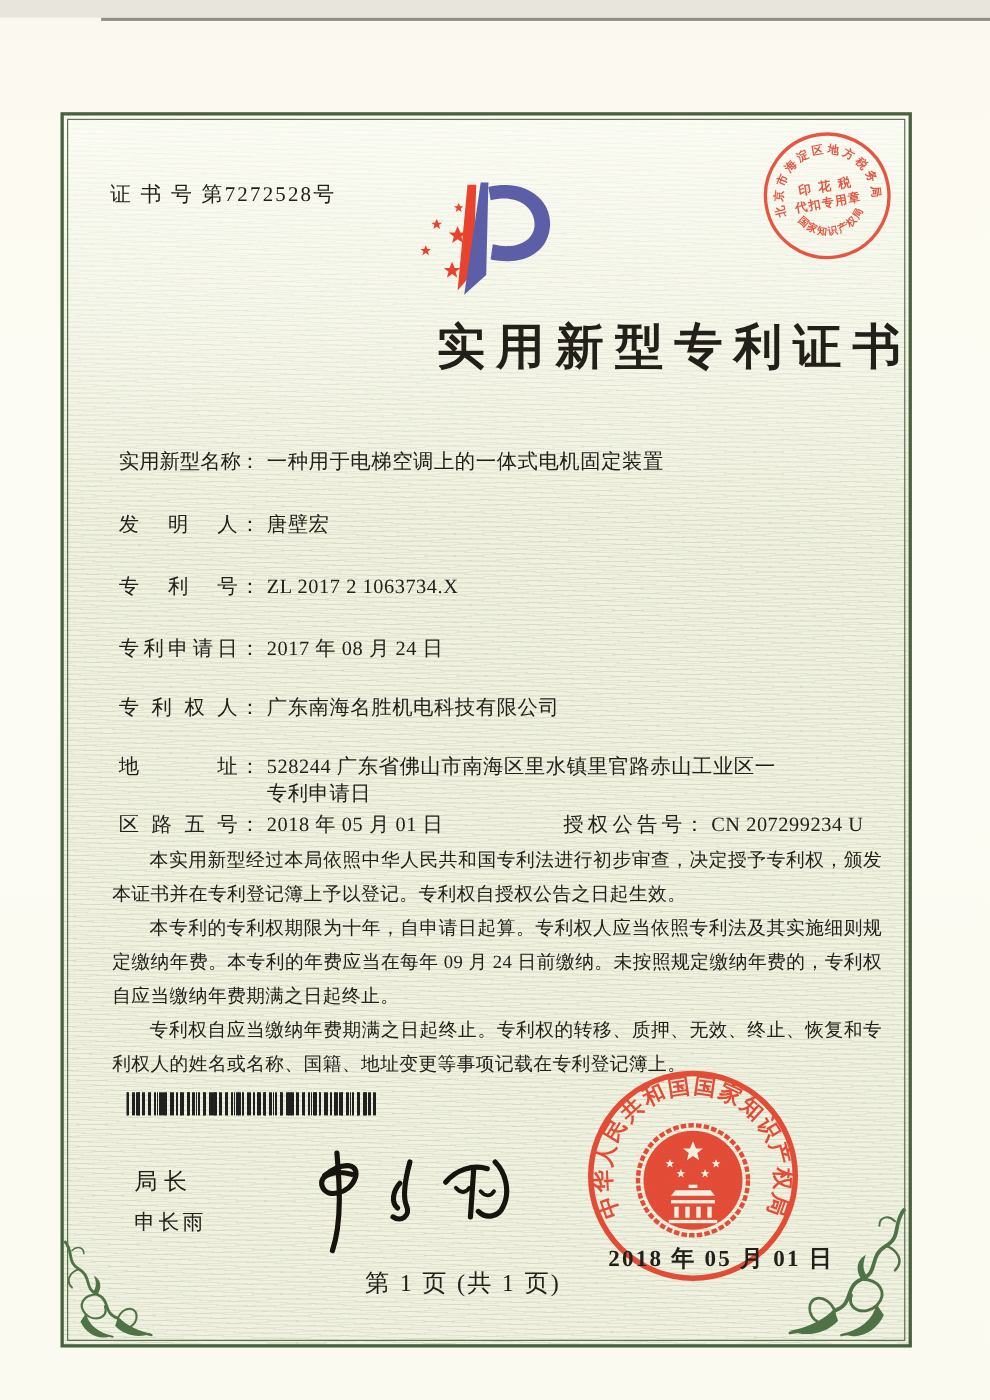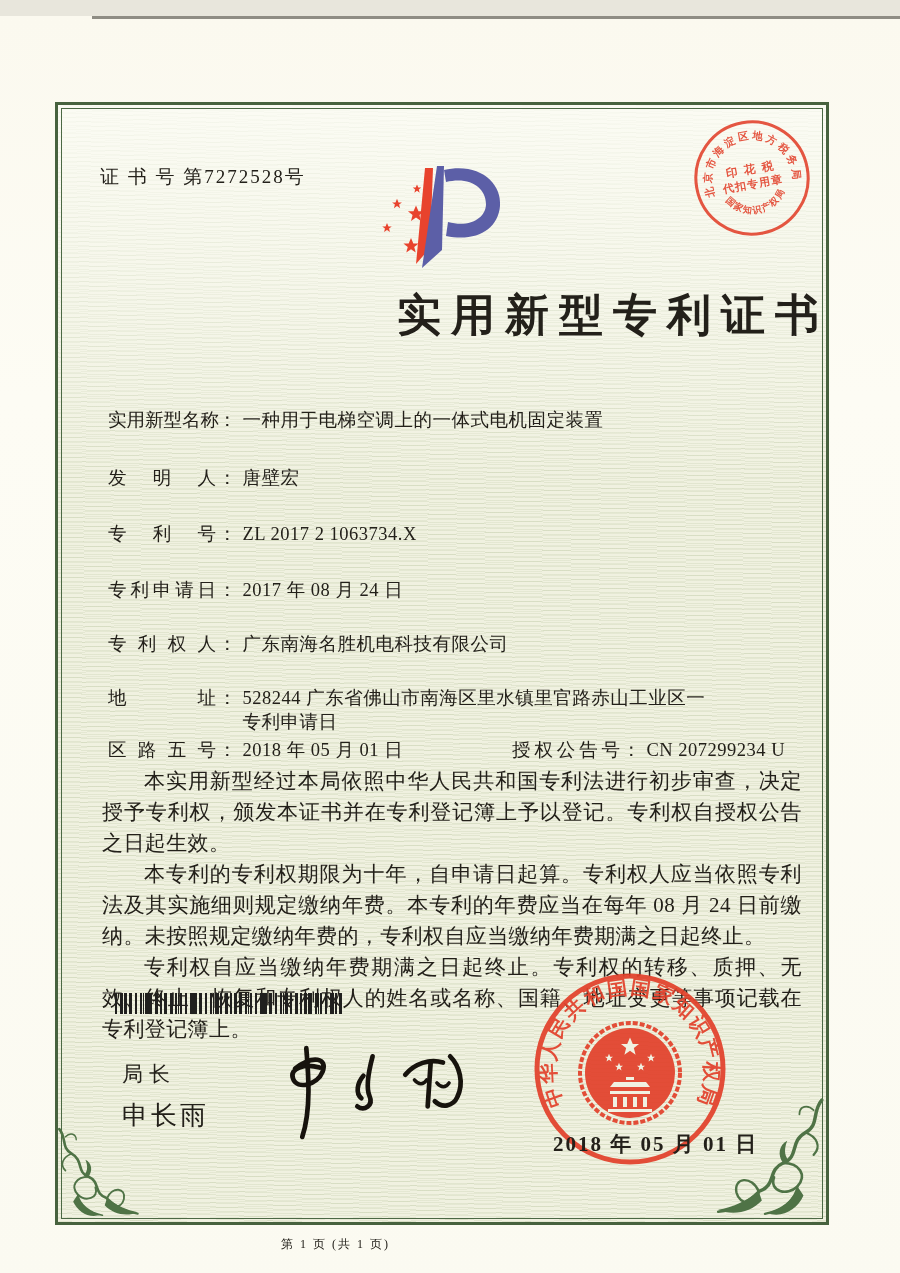--- a/index.html
+++ b/index.html
@@ -32,37 +32,37 @@
   
   .frow{position:absolute;left:108px;font-size:18.5px;line-height:24px;white-space:nowrap;}
   .flabel{display:inline-block;width:108px;text-align:justify;text-align-last:justify;vertical-align:top;}
   .fcolon{display:inline-block;margin:0 6px 0 2px;vertical-align:top;}
   .fvalue{display:inline-block;letter-spacing:.5px;vertical-align:top;}
   .fvalue .vline{display:block;}
   .frow.right-col{left:512px;}
   
   .legal{
     position:absolute;left:102px;top:750px;width:700px;
-    font-size:21px;line-height:31px;text-align:justify;letter-spacing:.4px;
+    font-size:17px;line-height:31px;text-align:justify;letter-spacing:.4px;
   }
   .legal p{margin:0;text-indent:2em;}
   
   .barcode{
     position:absolute;left:115px;top:977px;width:229px;height:21px;
     background-image:
       repeating-linear-gradient(90deg,#20201e 0 2px,rgba(0,0,0,0) 2px 5px),
       repeating-linear-gradient(90deg,#20201e 0 1px,rgba(0,0,0,0) 1px 7px),
       repeating-linear-gradient(90deg,rgba(0,0,0,0) 0 9px,#20201e 9px 12px,rgba(0,0,0,0) 12px 23px);
   }
   .director-role{position:absolute;left:122px;top:1044px;font-size:21px;letter-spacing:6px;}
-  .director-name{position:absolute;left:122px;top:1082px;font-size:26px;letter-spacing:3px;}
+  .director-name{position:absolute;left:122px;top:1082px;font-size:19px;letter-spacing:3px;}
   .signature{position:absolute;left:260px;top:1022px;width:215px;height:102px;}
   .seal{position:absolute;left:530px;top:953px;width:200px;height:200px;opacity:.92;}
   .issue-date{position:absolute;left:553px;top:1114px;font-size:21px;font-weight:600;letter-spacing:2px;z-index:5;}
-  .page-footer{position:absolute;left:281px;top:1220px;width:280px;text-align:left;font-size:12px;letter-spacing:2px;}
+  .page-footer{position:absolute;left:281px;top:1136px;width:280px;text-align:center;font-size:22px;letter-spacing:2px;}
   .tax-stamp{position:absolute;left:691px;top:101px;width:122px;height:122px;transform:rotate(-10deg);opacity:.88;}
   .ornament{position:absolute;z-index:4;}
   .orn-right{left:716px;top:1080px;width:112px;height:132px;}
   .orn-left{left:54px;top:1110px;width:86px;height:100px;transform:scaleX(-1);}
 </style>
 </head>
 <body>
 
 <div class="page">
 
@@ -145,21 +145,21 @@
   </div>
   <div class="frow" style="top:722px">
     <span class="flabel">区路五号</span><span class="fcolon">：</span><span class="fvalue">2018 年 05 月 01 日</span>
   </div>
   <div class="frow right-col" style="top:722px">
     <span class="flabel">授权公告号</span><span class="fcolon">：</span><span class="fvalue">CN 207299234 U</span>
   </div>
 
   <div class="legal">
     <p>本实用新型经过本局依照中华人民共和国专利法进行初步审查，决定授予专利权，颁发本证书并在专利登记簿上予以登记。专利权自授权公告之日起生效。</p>
-    <p>本专利的专利权期限为十年，自申请日起算。专利权人应当依照专利法及其实施细则规定缴纳年费。本专利的年费应当在每年 08 月 24 日前缴纳。未按照规定缴纳年费的，专利权自应当缴纳年费期满之日起终止。</p>
+    <p>本专利的专利权期限为十年，自申请日起算。专利权人应当依照专利法及其实施细则规定缴纳年费。本专利的年费应当在每年 09 月 24 日前缴纳。未按照规定缴纳年费的，专利权自应当缴纳年费期满之日起终止。</p>
     <p>专利权自应当缴纳年费期满之日起终止。专利权的转移、质押、无效、终止、恢复和专利权人的姓名或名称、国籍、地址变更等事项记载在专利登记簿上。</p>
   </div>
 
   <div class="barcode"></div>
 
   <div class="director-role">局长</div>
   <div class="director-name">申长雨</div>
 
   <svg class="signature" viewBox="0 0 210 100" aria-hidden="true">
     <g fill="none" stroke="#17130d" stroke-width="4.6" stroke-linecap="round">

